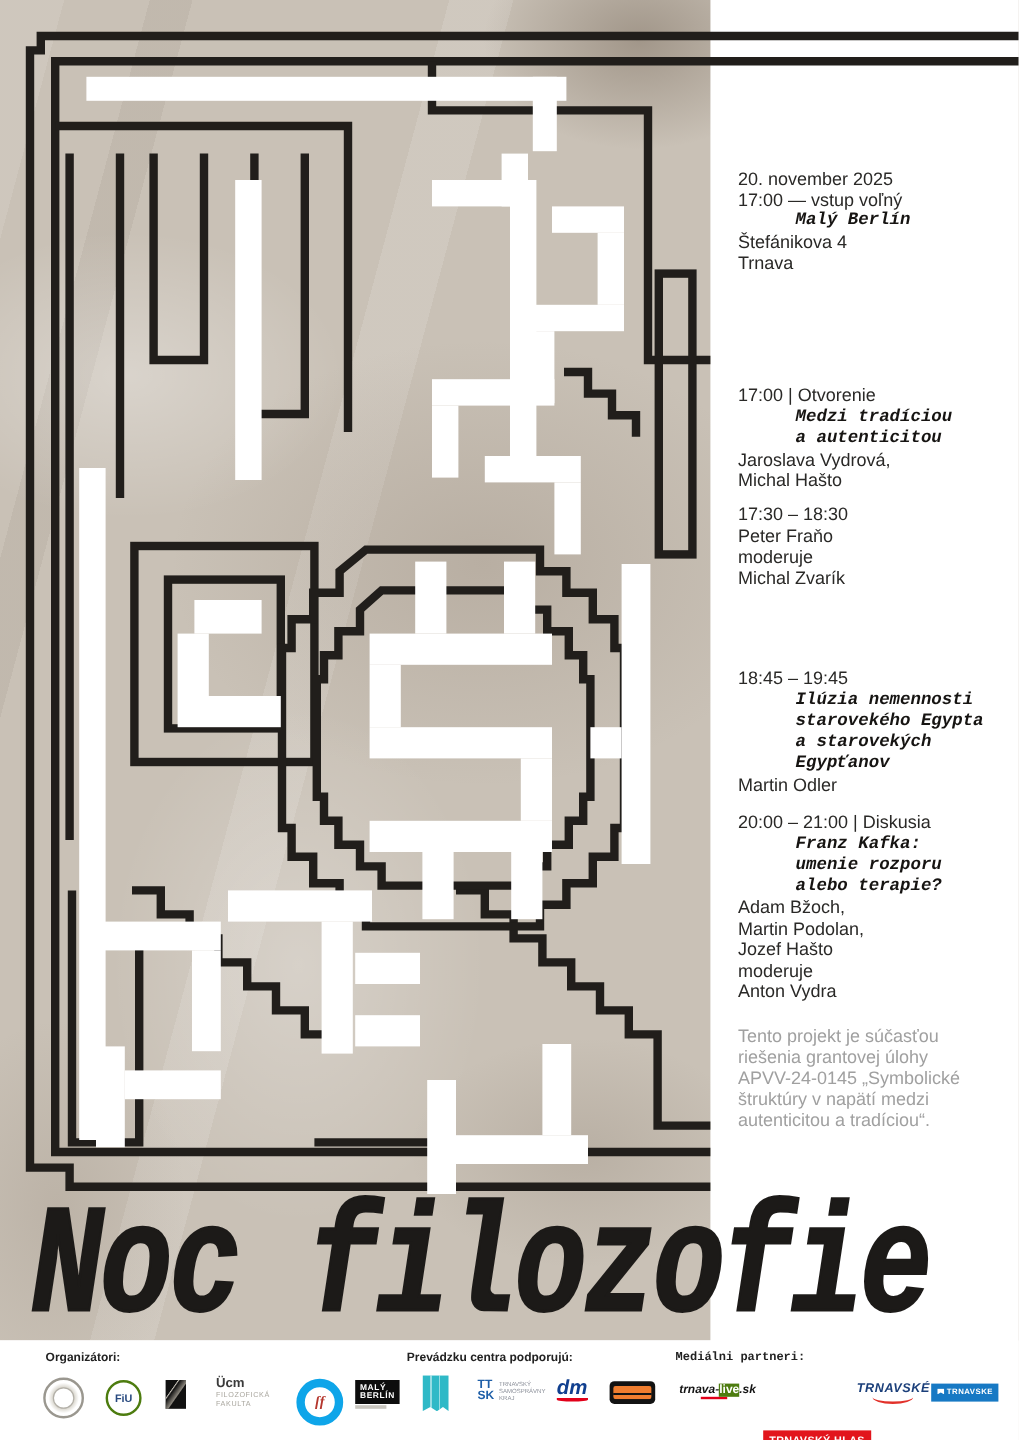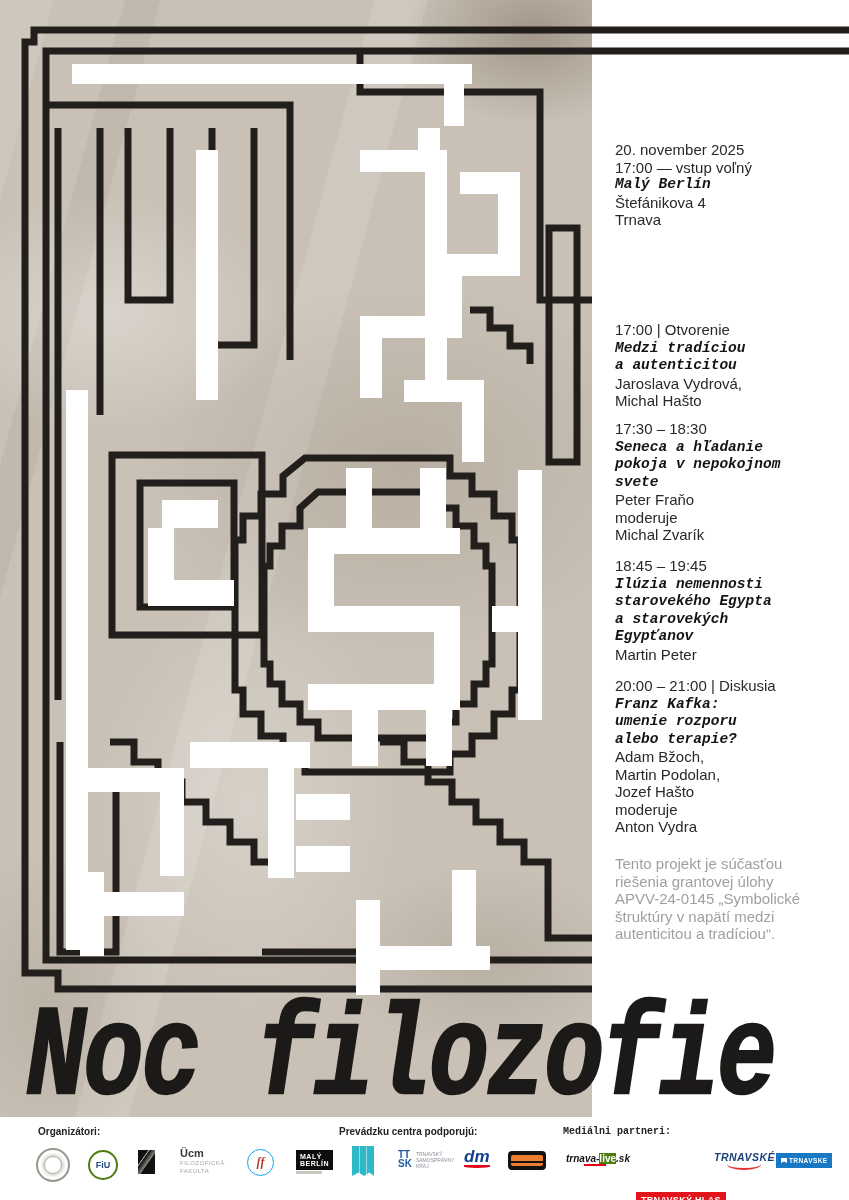--- a/index.html
+++ b/index.html
@@ -21,21 +21,21 @@
   }
 
   svg.maze{position:absolute;left:0;top:0;pointer-events:none;}
   .mz{fill:none;stroke:#211e1b;stroke-width:7;stroke-linejoin:miter;stroke-linecap:butt;}
   .mw{fill:#ffffff;stroke:none;}
 
   .title{position:absolute;top:56px;right:18px;font-family:"DejaVu Sans",sans-serif;
     font-size:60px;letter-spacing:2px;color:#1b1918;font-weight:400;}
 
   .col{position:absolute;left:615px;width:222px;font-size:15px;line-height:17.5px;color:#2a2927;}
-  .mono{font-family:"Liberation Mono",monospace;font-weight:bold;font-style:italic;font-size:14.5px;color:#161412;}
+  .mono{font-family:"Liberation Mono",monospace;font-weight:bold;font-style:italic;font-size:14.5px;color:#161412;margin-left:48px;}
   .info{top:141px;}
   .sblock .time{margin-bottom:1px;}
   .s0{top:321px;} .s1{top:420px;} .s2{top:557px;} .s3{top:677px;}
   .grant{top:855px;color:#a0a0a0;}
 
   .main-title{position:absolute;left:26px;top:986px;font-family:"Liberation Mono",monospace;
     font-weight:bold;font-style:italic;font-size:128px;color:#1c1a18;white-space:nowrap;
     transform:scaleX(.78);transform-origin:left top;-webkit-text-stroke:2.5px #1c1a18;letter-spacing:-3px;}
 
   
@@ -47,21 +47,21 @@
   .circle-gray{left:36px;width:30px;height:30px;border:2px solid #9a978f;border-radius:50%;
      background:radial-gradient(circle at 50% 50%, #fff 40%, #d8d5cc 41%, #fff 60%);}
   .circle-gray::after{content:"";position:absolute;inset:6px;border:1px solid #b3b0a8;border-radius:50%;}
   .circle-fiu{left:88px;width:26px;height:26px;border:2px solid #4d7c0f;border-radius:50%;top:33px;
      display:flex;align-items:center;justify-content:center;font-size:9px;font-weight:bold;color:#27497f;}
   .black-square{left:138px;top:33px;width:17px;height:24px;background:#111;
      background-image:linear-gradient(125deg,transparent 30%,#cfcac0 32%,transparent 36%,#8a857c 55%,transparent 58%);}
   .ucm{left:180px;top:31px;line-height:8px;}
   .ucm .big{font-size:11px;font-weight:bold;color:#3a3a3a;line-height:11px;}
   .ucm .small{font-size:6px;color:#a9a69e;letter-spacing:.5px;}
-  .circle-red{left:247px;top:32px;width:25px;height:25px;border:1px solid #0ea5e9;border-radius:50%;
+  .circle-red{left:247px;top:32px;width:25px;height:25px;border:7px solid #0ea5e9;border-radius:50%;
      display:flex;align-items:center;justify-content:center;font-size:12px;font-weight:bold;color:#b5372e;font-family:"Liberation Serif",serif;font-style:italic;}
   .mb{left:296px;top:33px;}
   .mb .box{background:#0d0d0d;color:#fff;font-size:7px;font-weight:bold;line-height:7px;padding:3px 4px;letter-spacing:.5px;}
   .mb .bar{height:3px;width:26px;background:#c9c6bf;margin-top:1px;}
 
   .teal-flag{left:352px;top:29px;width:22px;height:30px;background:#2fb9c7;
      clip-path:polygon(0 0,100% 0,100% 100%,78% 88%,55% 100%,30% 88%,0 100%);
      background-image:linear-gradient(90deg,transparent 0 30%,rgba(255,255,255,.5) 30% 36%,transparent 36% 62%,rgba(255,255,255,.5) 62% 68%,transparent 68%);}
   .ttsk{left:398px;top:33px;display:flex;gap:4px;align-items:flex-start;}
   .ttsk .sig{font-size:10px;font-weight:bold;color:#1f5fa8;line-height:9px;}
@@ -175,42 +175,37 @@
         <div>a autenticitou</div>
       </div>
     <div>
         <div>Jaroslava Vydrová,</div>
         <div>Michal Hašto</div>
       </div>
   </div>
 
   <div class="col sblock s1">
     <div class="time">17:30 – 18:30</div>
-    <div class="mono">
-        <div>Seneca a hľadanie</div>
-        <div>pokoja v nepokojnom</div>
-        <div>svete</div>
-      </div>
     <div>
         <div>Peter Fraňo</div>
         <div>moderuje</div>
         <div>Michal Zvarík</div>
       </div>
   </div>
 
   <div class="col sblock s2">
     <div class="time">18:45 – 19:45</div>
     <div class="mono">
         <div>Ilúzia nemennosti</div>
         <div>starovekého Egypta</div>
         <div>a starovekých</div>
         <div>Egypťanov</div>
       </div>
     <div>
-        <div>Martin Peter</div>
+        <div>Martin Odler</div>
       </div>
   </div>
 
   <div class="col sblock s3">
     <div class="time">20:00 – 21:00 | Diskusia</div>
     <div class="mono">
         <div>Franz Kafka:</div>
         <div>umenie rozporu</div>
         <div>alebo terapie?</div>
       </div>

